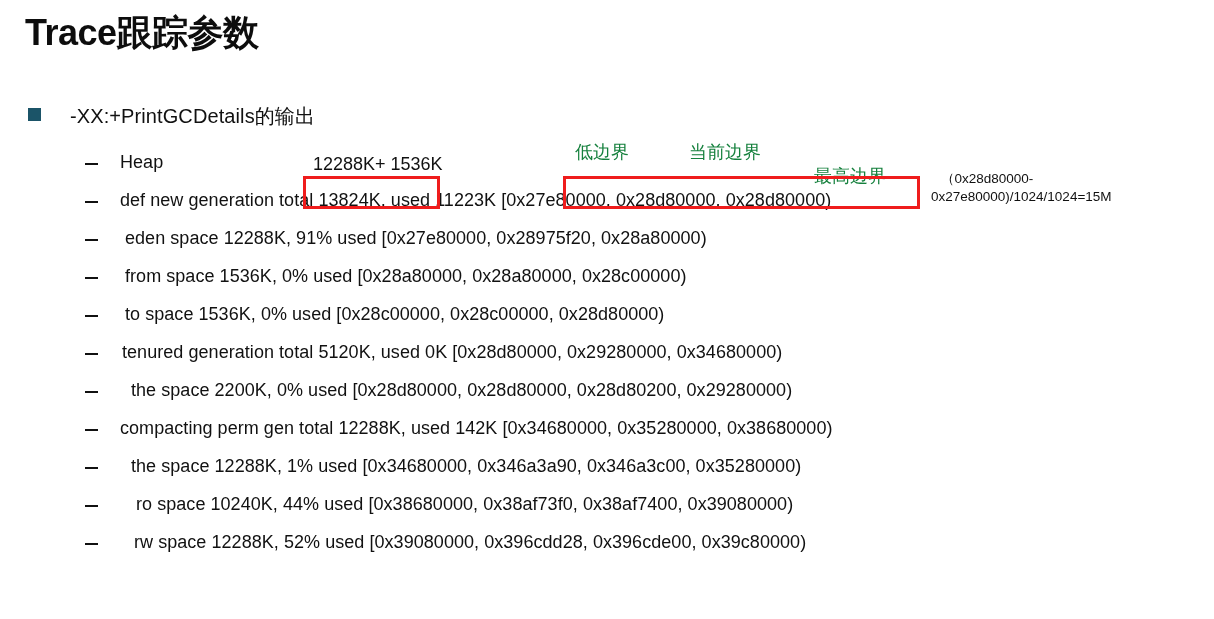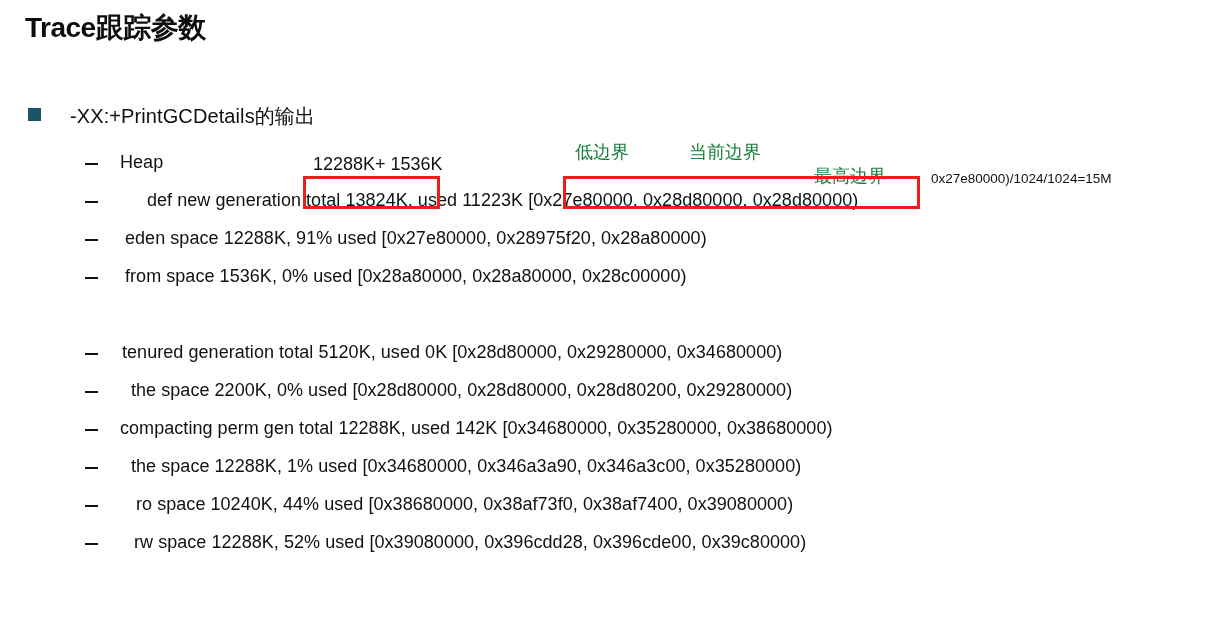--- a/index.html
+++ b/index.html
@@ -15,21 +15,21 @@
     font-family: "Liberation Sans", sans-serif;
     color: #111111;
     -webkit-font-smoothing: antialiased;
   }
 
   
   .slide-title {
     position: absolute;
     left: 25px;
     top: 12px;
-    font-size: 28px;
+    font-size: 36px;
     font-weight: bold;
     letter-spacing: -0.5px;
     color: #0d0d0d;
     white-space: nowrap;
     line-height: 1.15;
   }
 
   
   .bullet-row {
     position: absolute;
@@ -133,35 +133,37 @@
 
 <div class="slide-title">Trace跟踪参数</div>
 
 <div class="bullet-row">
   <span class="bullet-square"></span>
   <span class="bullet-text">-XX:+PrintGCDetails的输出</span>
 </div>
 
 <div class="lines" id="gc-lines">
     <div class="line-row" style="top: 145px; left: 0px;"><span class="dash"></span><span class="line-text" style="margin-left: 120px;">Heap</span></div>
-    <div class="line-row" style="top: 183px; left: 0px; padding-left: 27px;"><span class="dash"></span><span class="line-text" style="margin-left: 120px;">def new generation  total 13824K, used 11223K [0x27e80000, 0x28d80000, 0x28d80000)</span></div>
+    <div class="line-row" style="top: 183px; left: 0px;"><span class="dash"></span><span class="line-text" style="margin-left: 120px;">def new generation  total 13824K, used 11223K [0x27e80000, 0x28d80000, 0x28d80000)</span></div>
     <div class="line-row" style="top: 221px; left: 0px;"><span class="dash"></span><span class="line-text" style="margin-left: 125px;">eden space 12288K,  91% used [0x27e80000, 0x28975f20, 0x28a80000)</span></div>
     <div class="line-row" style="top: 259px; left: 0px;"><span class="dash"></span><span class="line-text" style="margin-left: 125px;">from space 1536K,   0% used [0x28a80000, 0x28a80000, 0x28c00000)</span></div>
+    <div class="line-row" style="top: 297px; left: 0px;"><span class="dash"></span><span class="line-text" style="margin-left: 125px;">to   space 1536K,   0% used [0x28c00000, 0x28c00000, 0x28d80000)</span></div>
     <div class="line-row" style="top: 335px; left: 0px;"><span class="dash"></span><span class="line-text" style="margin-left: 122px;">tenured generation  total 5120K, used 0K [0x28d80000, 0x29280000, 0x34680000)</span></div>
     <div class="line-row" style="top: 373px; left: 0px;"><span class="dash"></span><span class="line-text" style="margin-left: 131px;">the space 2200K,   0% used [0x28d80000, 0x28d80000, 0x28d80200, 0x29280000)</span></div>
     <div class="line-row" style="top: 411px; left: 0px;"><span class="dash"></span><span class="line-text" style="margin-left: 120px;">compacting perm gen  total 12288K, used 142K [0x34680000, 0x35280000, 0x38680000)</span></div>
     <div class="line-row" style="top: 449px; left: 0px;"><span class="dash"></span><span class="line-text" style="margin-left: 131px;">the space 12288K,   1% used [0x34680000, 0x346a3a90, 0x346a3c00, 0x35280000)</span></div>
     <div class="line-row" style="top: 487px; left: 0px;"><span class="dash"></span><span class="line-text" style="margin-left: 136px;">ro space 10240K,  44% used [0x38680000, 0x38af73f0, 0x38af7400, 0x39080000)</span></div>
     <div class="line-row" style="top: 525px; left: 0px;"><span class="dash"></span><span class="line-text" style="margin-left: 134px;">rw space 12288K,  52% used [0x39080000, 0x396cdd28, 0x396cde00, 0x39c80000)</span></div>
   </div>
 
 <div class="heap-value">12288K+ 1536K</div>
 
 <div class="ann ann-low">低边界</div>
 <div class="ann ann-cur">当前边界</div>
 <div class="ann ann-high">最高边界</div>
 
 <div class="formula">
+  <div class="f-line1">（0x28d80000-</div>
   <div>0x27e80000)/1024/1024=15M</div>
 </div>
 
 <div class="redbox redbox-total"></div>
 <div class="redbox redbox-addr"></div>
 
 </body></html>

